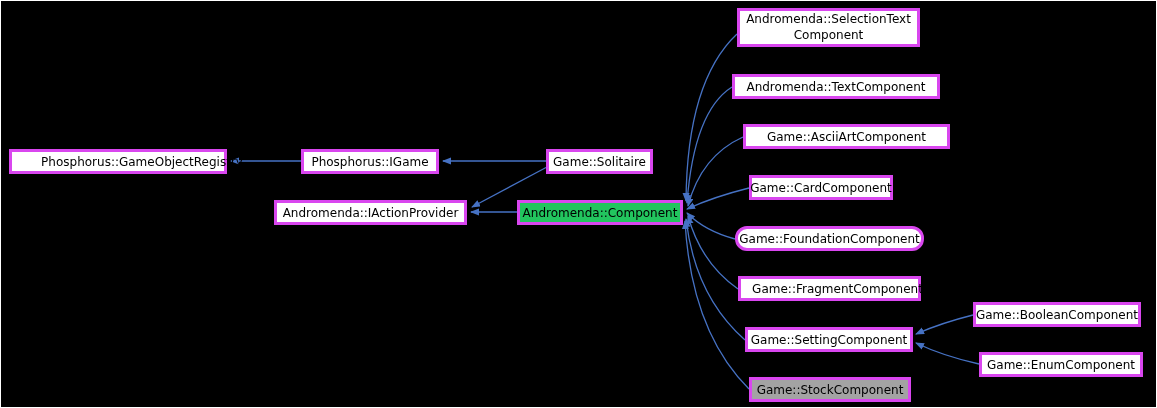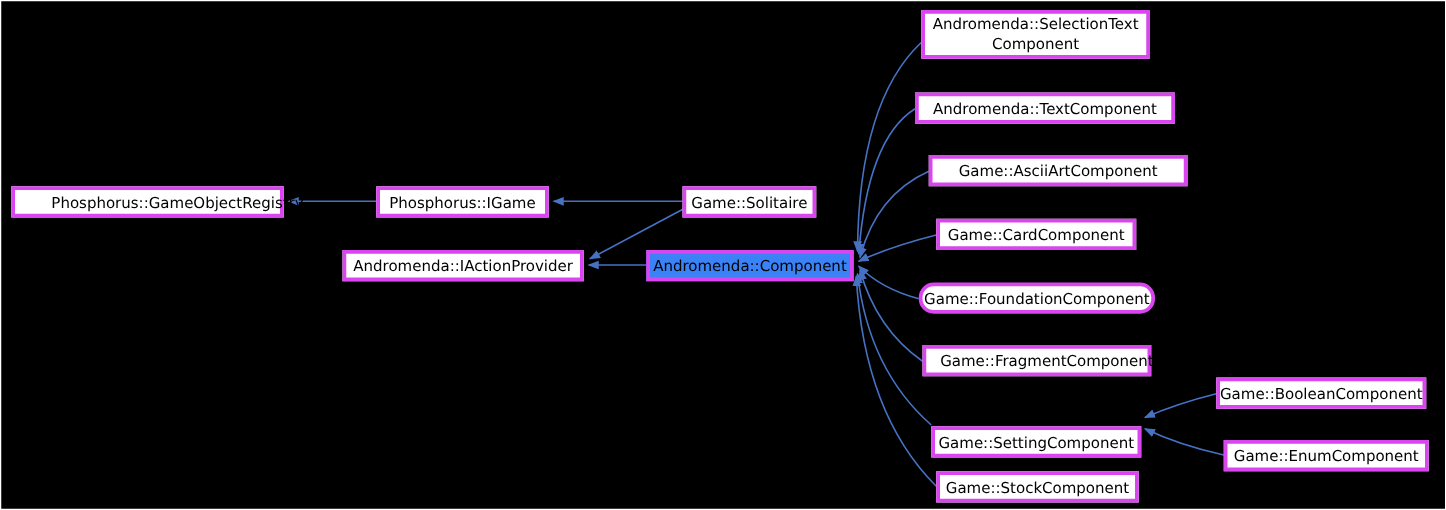--- a/index.html
+++ b/index.html
@@ -45,24 +45,24 @@
   }
   .node span { display: block; }
   #n-gor          { left: 8px;   top: 148px; width: 218px; }
   #n-igame        { left: 300px; top: 148px; width: 138px; }
   #n-solitaire    { left: 545px; top: 148px; width: 107px; }
   #n-iap          { left: 273px; top: 199px; width: 193px; }
   #n-component    { left: 516px; top: 199px; width: 166px; }
   #n-selectiontext{ left: 736px; top: 7px;   width: 183px; height: 39px; flex-direction: column; line-height: 1.3; }
   #n-text         { left: 731px; top: 73px;  width: 208px; }
   #n-ascii        { left: 742px; top: 123px; width: 207px; }
-  #n-card         { left: 748px; top: 174px; width: 160px; }
+  #n-card         { left: 748px; top: 174px; width: 144px; }
   #n-foundation   { left: 734px; top: 225px; width: 189px; border-radius: 12px; }
   #n-fragment     { left: 737px; top: 275px; width: 183px; padding-left: 16px; }
-  #n-setting      { left: 744px; top: 340px; width: 168px; }
+  #n-setting      { left: 744px; top: 326px; width: 168px; }
   #n-stock        { left: 748px; top: 376px; width: 162px; }
   #n-boolean      { left: 972px; top: 301px; width: 168px; }
   #n-enum         { left: 978px; top: 351px; width: 164px; }
 </style>
 </head>
 <body>
 
 <div id="canvas" style="background: rgb(0, 0, 0); border-color: rgb(255, 255, 255);">
 
   <svg class="edges" width="1157" height="408" viewBox="0 0 1157 408">
@@ -91,38 +91,38 @@
   </svg>
 
   <div class="node" id="n-gor" style="background: rgb(255, 255, 255); color: rgb(0, 0, 0); padding-left: 48px;">Phosphorus::GameObjectRegistry</div>
 
   <div class="node" id="n-igame" style="background: rgb(255, 255, 255); color: rgb(0, 0, 0);">Phosphorus::IGame</div>
 
   <div class="node" id="n-solitaire" style="background: rgb(255, 255, 255); color: rgb(0, 0, 0);">Game::Solitaire</div>
 
   <div class="node" id="n-iap" style="background: rgb(255, 255, 255); color: rgb(0, 0, 0);">Andromenda::IActionProvider</div>
 
-  <div class="node" id="n-component" style="background: #3b82f6; color: rgb(0, 0, 0);">Andromenda::Component</div>
+  <div class="node" id="n-component" style="background: #22c55e; color: rgb(0, 0, 0);">Andromenda::Component</div>
 
   <div class="node" id="n-selectiontext" style="background: rgb(255, 255, 255); color: rgb(0, 0, 0);">
     <span>Andromenda::SelectionText</span>
     <span>Component</span>
   </div>
 
   <div class="node" id="n-text" style="background: rgb(255, 255, 255); color: rgb(0, 0, 0);">Andromenda::TextComponent</div>
 
   <div class="node" id="n-ascii" style="background: rgb(255, 255, 255); color: rgb(0, 0, 0);">Game::AsciiArtComponent</div>
 
   <div class="node" id="n-card" style="background: rgb(255, 255, 255); color: rgb(0, 0, 0);">Game::CardComponent</div>
 
   <div class="node" id="n-foundation" style="background: rgb(255, 255, 255); color: rgb(0, 0, 0);">Game::FoundationComponent</div>
 
   <div class="node" id="n-fragment" style="background: rgb(255, 255, 255); color: rgb(0, 0, 0);">Game::FragmentComponent</div>
 
   <div class="node" id="n-setting" style="background: rgb(255, 255, 255); color: rgb(0, 0, 0);">Game::SettingComponent</div>
 
-  <div class="node" id="n-stock" style="background: #ffffff; color: rgb(0, 0, 0);">Game::StockComponent</div>
+  <div class="node" id="n-stock" style="background: #a3a3a3; color: rgb(0, 0, 0);">Game::StockComponent</div>
 
   <div class="node" id="n-boolean" style="background: rgb(255, 255, 255); color: rgb(0, 0, 0);">Game::BooleanComponent</div>
 
   <div class="node" id="n-enum" style="background: rgb(255, 255, 255); color: rgb(0, 0, 0);">Game::EnumComponent</div>
 
 </div>
 
 </body></html>

